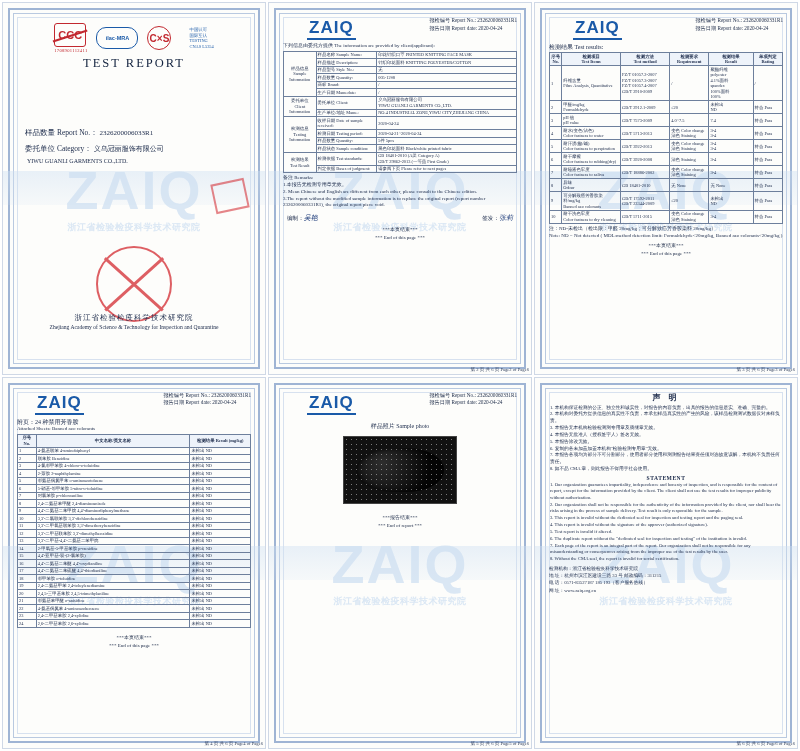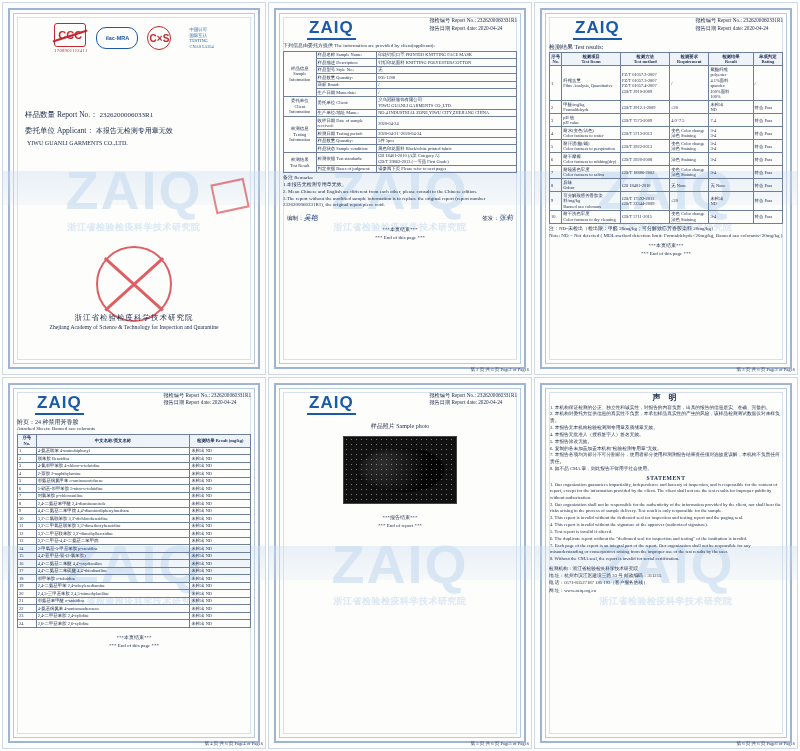--- a/index.html
+++ b/index.html
@@ -86,29 +86,30 @@
             </div>
           <div class="cnastxt">
             <div>中国认可</div>
             <div>国际互认</div>
             <div>TESTING</div>
             <div>CNAS L5354</div>
           </div>
         </div>
       </div>
 
+      <div class="bigtitle2">TEST REPORT</div>
 
       <div class="fields">
         <div>
           <span>样品数量 Report No.：</span>
           <span class="v">2326200006033R1</span>
         </div>
         <div>
-          <span>委托单位 Applicant：</span>
-          <span class="v">本报告无检测专用章无效</span>
+          <span>委托单位 Category：</span>
+          <span class="v">义乌冠丽服饰有限公司</span>
         </div>
         <div class="t6" style="padding-left:2px">YIWU GUANLI GARMENTS CO.,LTD.</div>
       </div>
 
       <div class="redstamp-side"></div>
       <div class="stamp"></div>
 
       <div class="instbox">
         <div class="inst-cn">浙江省检验检疫科学技术研究院</div>
         <div class="inst-en">Zhejiang Academy of Science &amp; Technology for Inspection and Quarantine</div>

